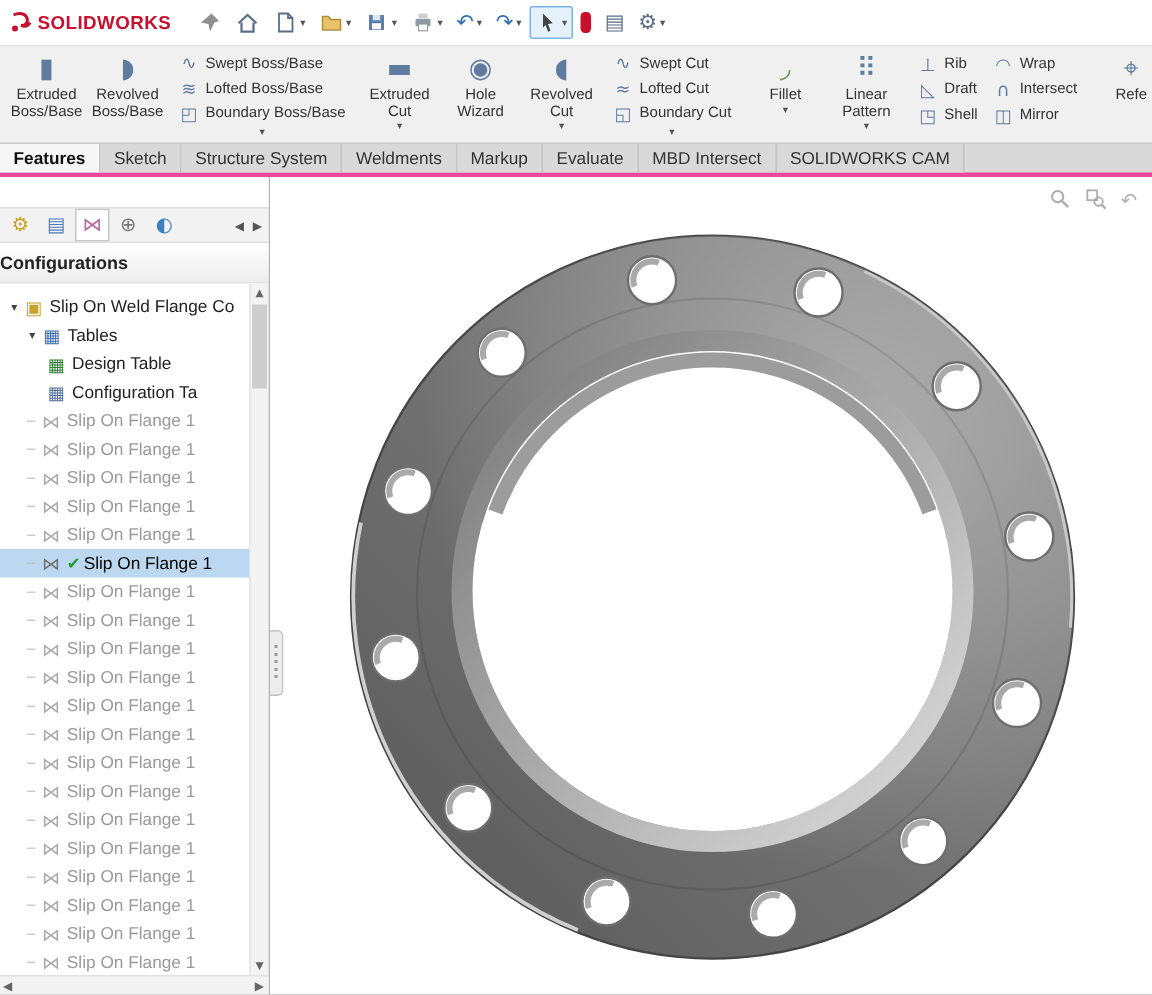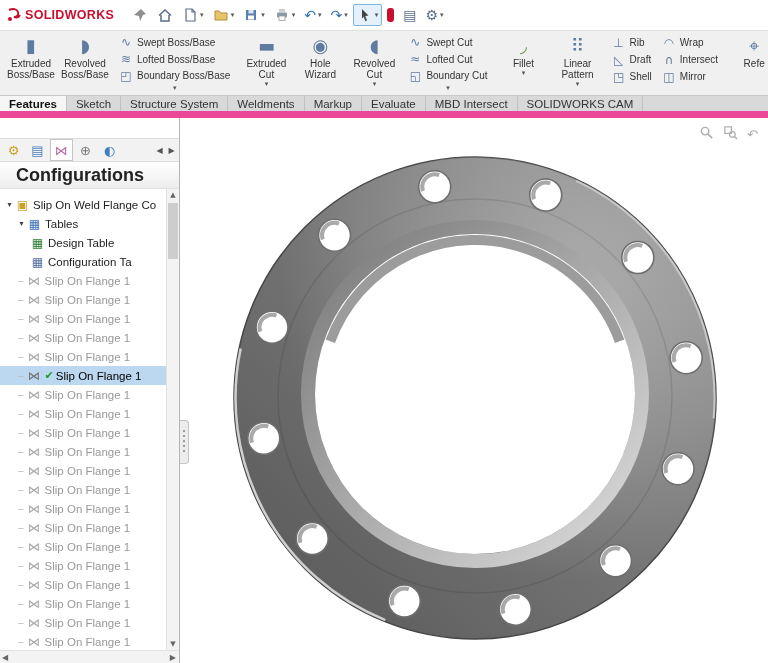--- a/index.html
+++ b/index.html
@@ -29,37 +29,37 @@
   .rib-large{width:54px;display:flex;flex-direction:column;align-items:center;font-size:10px;color:#333;
              text-align:center;padding-top:1px;cursor:default;}
   .rib-large .rib-icon{font-family:"DejaVu Sans",sans-serif;font-size:18px;line-height:22px;height:23px;}
   .rib-large .lbl{line-height:11px;white-space:nowrap;}
   .rib-small-item{display:flex;align-items:center;gap:4px;font-size:10px;color:#333;height:17px;
                   padding:0 3px;white-space:nowrap;cursor:default;}
   .rib-small-item .rib-icon{font-family:"DejaVu Sans",sans-serif;font-size:12px;width:14px;text-align:center;}
   .group-caret{text-align:center;font-size:7px;color:#555;line-height:9px;font-family:"DejaVu Sans",sans-serif;}
 
   
-  .doc-tabs{height:22px;background:#d9d9d9;display:flex;align-items:stretch;border-bottom:7px solid #ec4899;box-sizing:border-box;}
+  .doc-tabs{height:22px;background:#d9d9d9;display:flex;align-items:stretch;border-bottom:3px solid #ec4899;box-sizing:border-box;}
   .doc-tab{font-size:11.5px;color:#333;padding:0 9px;display:flex;align-items:center;
            border-right:1px solid #c2c2c2;background:#d9d9d9;white-space:nowrap;cursor:default;}
   .doc-tab.active{background:#f6f6f6;font-weight:700;color:#111;}
 
   
   .panel{position:absolute;left:0;top:118px;width:180px;bottom:0;background:#fff;
          border-right:1px solid #b5b5b5;display:flex;flex-direction:column;box-sizing:border-box;z-index:3;}
   .panel-gap{height:20px;background:#fff;}
   .panel-tabs{height:24px;background:#f2f2f2;border-top:1px solid #ddd;border-bottom:1px solid #ddd;
               display:flex;align-items:center;padding:0 2px;gap:1px;box-sizing:border-box;}
   .ptab{width:21px;height:20px;display:flex;align-items:center;justify-content:center;font-size:13px;
         font-family:"DejaVu Sans",sans-serif;cursor:default;border:1px solid transparent;}
   .ptab.active{background:#fff;border:1px solid #c5c5c5;}
   .ptab-scroll{font-size:8px;color:#555;width:11px;text-align:center;font-family:"DejaVu Sans",sans-serif;}
   .ptab-spacer{margin-left:auto;}
-  .panel-header{height:26px;display:flex;align-items:center;padding-left:16px;font-size:18px;font-weight:700;
+  .panel-header{height:26px;display:flex;align-items:center;font-size:12px;font-weight:700;
                 color:#222;background:linear-gradient(#ffffff,#ededed);border-bottom:1px solid #e3e3e3;}
   .tree{flex:1;position:relative;overflow:hidden;padding-top:6px;}
   .tree-rows{position:absolute;left:0;top:6px;right:12px;}
   .tree-row{display:flex;align-items:center;height:19px;font-size:11.5px;color:#222;
             white-space:nowrap;overflow:hidden;padding-left:4px;cursor:default;}
   .tree-row .exp{width:11px;font-size:8px;color:#444;text-align:center;font-family:"DejaVu Sans",sans-serif;}
   .tico{width:15px;text-align:center;font-size:12px;margin-right:3px;font-family:"DejaVu Sans",sans-serif;}
   .tree-row.lvl1{padding-left:16px;}
   .tree-row.lvl2{padding-left:30px;}
   .tree-row.item{color:#999;padding-left:18px;}

